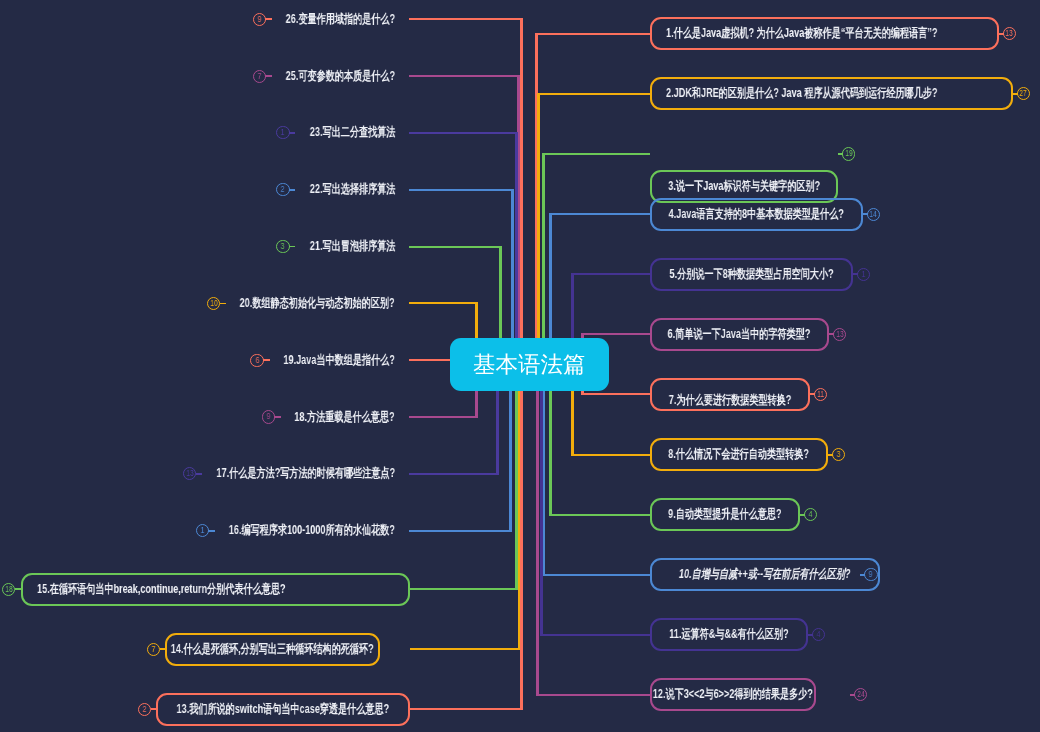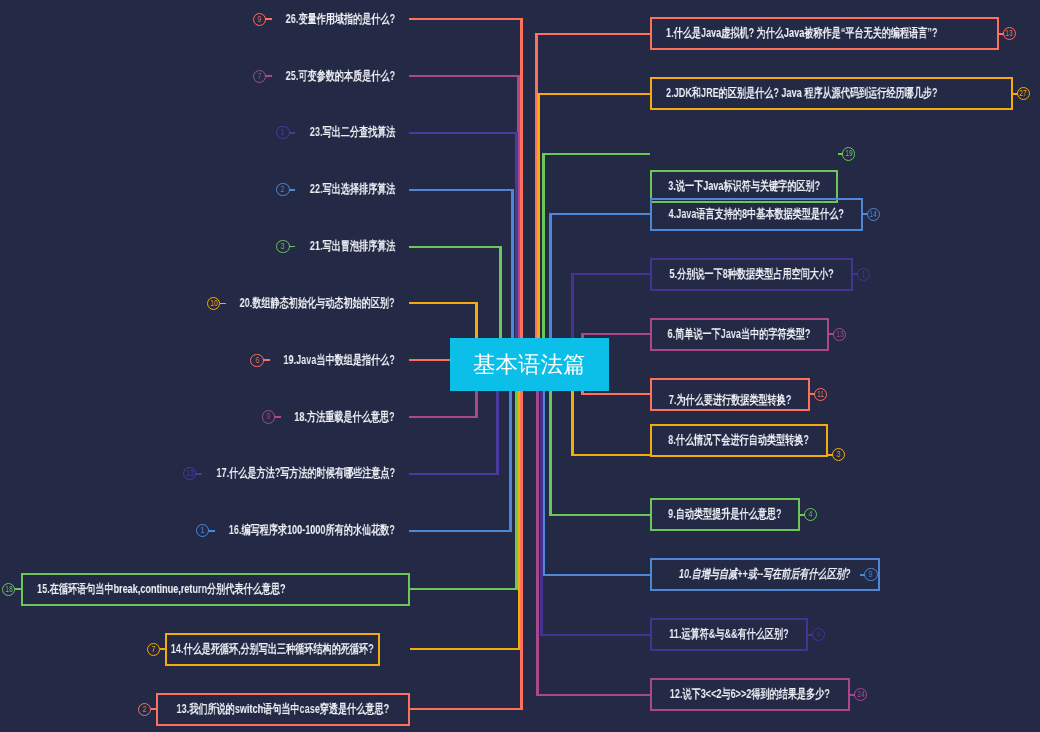--- a/index.html
+++ b/index.html
@@ -1,20 +1,20 @@
 <!DOCTYPE html>
 <html><head>
 <meta charset="utf-8">
 <title>Mindmap</title>
 <style>
   html,body{margin:0;padding:0;background:#242a45;}
   #stage{position:relative;width:1040px;height:732px;background:#242a45;overflow:hidden;
          font-family:"Liberation Sans",sans-serif;}
   svg.links{position:absolute;left:0;top:0;width:1040px;height:732px;}
-  .node{position:absolute;box-sizing:border-box;display:flex;align-items:center;justify-content:center;}
+  .node{position:absolute;box-sizing:border-box;display:flex;align-items:center;justify-content:center;border-radius:11px;}
   .rbox{border-style:solid;border-width:2px;height:33px;}
   .lbl{font-size:12.5px;font-weight:bold;color:#eef0f6;white-space:nowrap;
         display:inline-block;transform:scaleX(0.729);transform-origin:center center;
         -webkit-font-smoothing:antialiased;will-change:transform;}
   .center{left:449.5px;top:337.5px;width:159.5px;height:53px;background:#0cbfe9;}
   .center .lbl{font-size:22.5px;color:#fff;font-weight:normal;transform:none;will-change:transform;}
   .lrow{position:absolute;height:20px;display:flex;align-items:center;justify-content:flex-end;}
   .lrow .lbl{transform-origin:right center;}
   .badge{position:absolute;border-style:solid;border-width:1.2px;border-radius:50%;
          width:13.2px;height:13.2px;box-sizing:border-box;
@@ -163,21 +163,21 @@
       </div>
       <div class="badge" style="left: 833px; top: 327.7px; border-color: rgb(168, 73, 142); color: rgb(168, 73, 142);">
         <span>13</span>
       </div>
       <div class="node rbox" style="left: 649.5px; top: 377.9px; width: 160.5px; border-color: rgb(252, 112, 92); align-items: flex-end;">
         <span class="lbl">7.为什么要进行数据类型转换?</span>
       </div>
       <div class="badge" style="left: 814px; top: 387.8px; border-color: rgb(252, 112, 92); color: rgb(252, 112, 92);">
         <span>11</span>
       </div>
-      <div class="node rbox" style="left: 649.5px; top: 424px; width: 178.5px; border-color: rgb(242, 173, 12);">
+      <div class="node rbox" style="left: 649.5px; top: 438px; width: 178.5px; border-color: rgb(242, 173, 12);">
         <span class="lbl">8.什么情况下会进行自动类型转换?</span>
       </div>
       <div class="badge" style="left: 832px; top: 447.9px; border-color: rgb(242, 173, 12); color: rgb(242, 173, 12);">
         <span>3</span>
       </div>
       <div class="node rbox" style="left: 649.5px; top: 498.1px; width: 150.3px; border-color: rgb(107, 199, 87);">
         <span class="lbl">9.自动类型提升是什么意思?</span>
       </div>
       <div class="badge" style="left: 803.8px; top: 508px; border-color: rgb(107, 199, 87); color: rgb(107, 199, 87);">
         <span>4</span>
@@ -187,21 +187,21 @@
       </div>
       <div class="badge" style="left: 864.4px; top: 568.1px; border-color: rgb(76, 136, 212); color: rgb(76, 136, 212);">
         <span>9</span>
       </div>
       <div class="node rbox" style="left: 649.5px; top: 618.3px; width: 158.1px; border-color: rgb(68, 51, 146);">
         <span class="lbl">11.运算符&amp;与&amp;&amp;有什么区别?</span>
       </div>
       <div class="badge" style="left: 811.6px; top: 628.2px; border-color: rgb(68, 51, 146); color: rgb(68, 51, 146);">
         <span>4</span>
       </div>
-      <div class="node rbox" style="left: 649.5px; top: 678.4px; width: 200px; border-color: rgb(168, 73, 142);">
+      <div class="node rbox" style="left: 649.5px; top: 678.4px; width: 166px; border-color: rgb(168, 73, 142);">
         <span class="lbl">12.说下3&lt;&lt;2与6&gt;&gt;2得到的结果是多少?</span>
       </div>
       <div class="badge" style="left: 854px; top: 688.3px; border-color: rgb(168, 73, 142); color: rgb(168, 73, 142);">
         <span>24</span>
       </div>
       <div class="lrow" style="right: 645px; top: 9.3px; justify-content: flex-end;">
         <span class="lbl">26.变量作用域指的是什么?</span>
       </div>
       <div class="badge" style="left: 252.539px; top: 12.7px; border-color: rgb(252, 112, 92); color: rgb(252, 112, 92);">
         <span>9</span>

